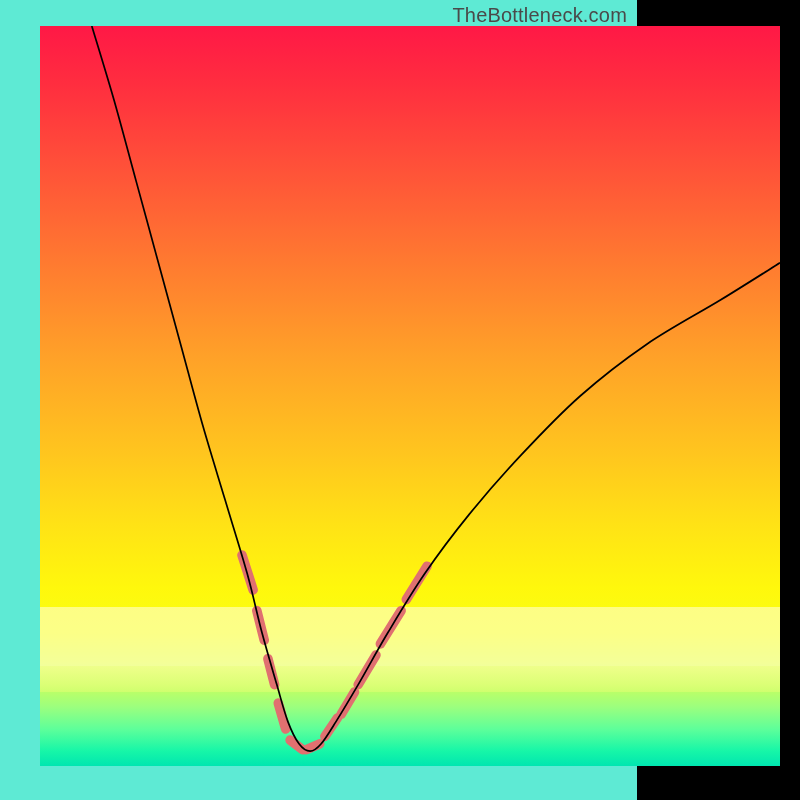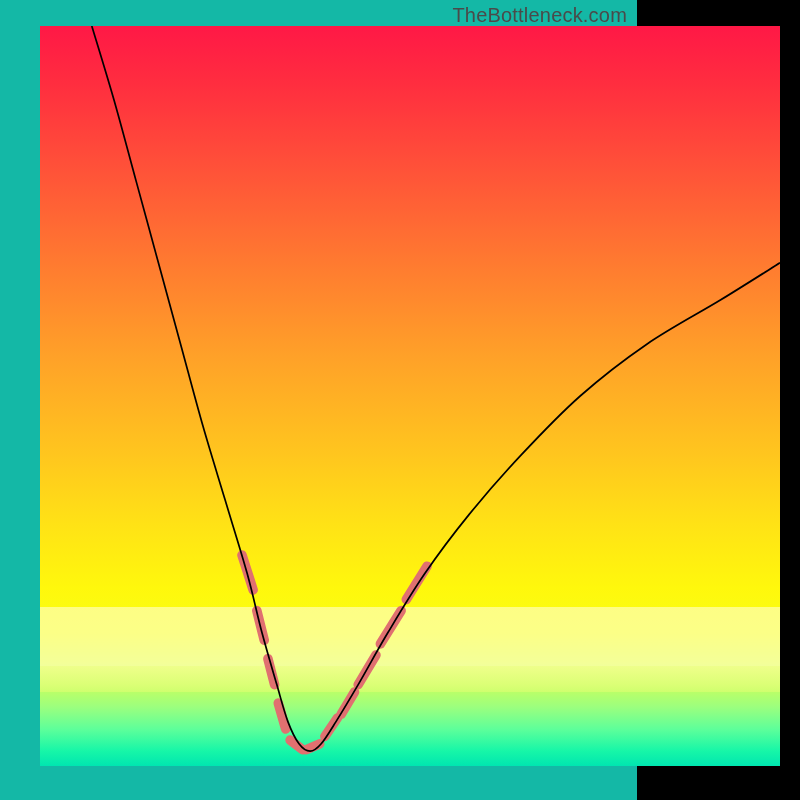--- a/index.html
+++ b/index.html
@@ -8,21 +8,21 @@
     width: 800px;
     height: 800px;
     overflow: hidden;
     background: #000;
     font-family: Arial, Helvetica, sans-serif;
   }
   .frame {
     position: relative;
     width: 637px;
     height: 800px;
-    background: #14b8a6;
+    background: #5eead4;
   }
   .plot-area {
     position: absolute;
     left: 40px;
     top: 26px;
     width: 740px;
     height: 740px;
     background: linear-gradient(
       to bottom,
       #ff1846 0%,

